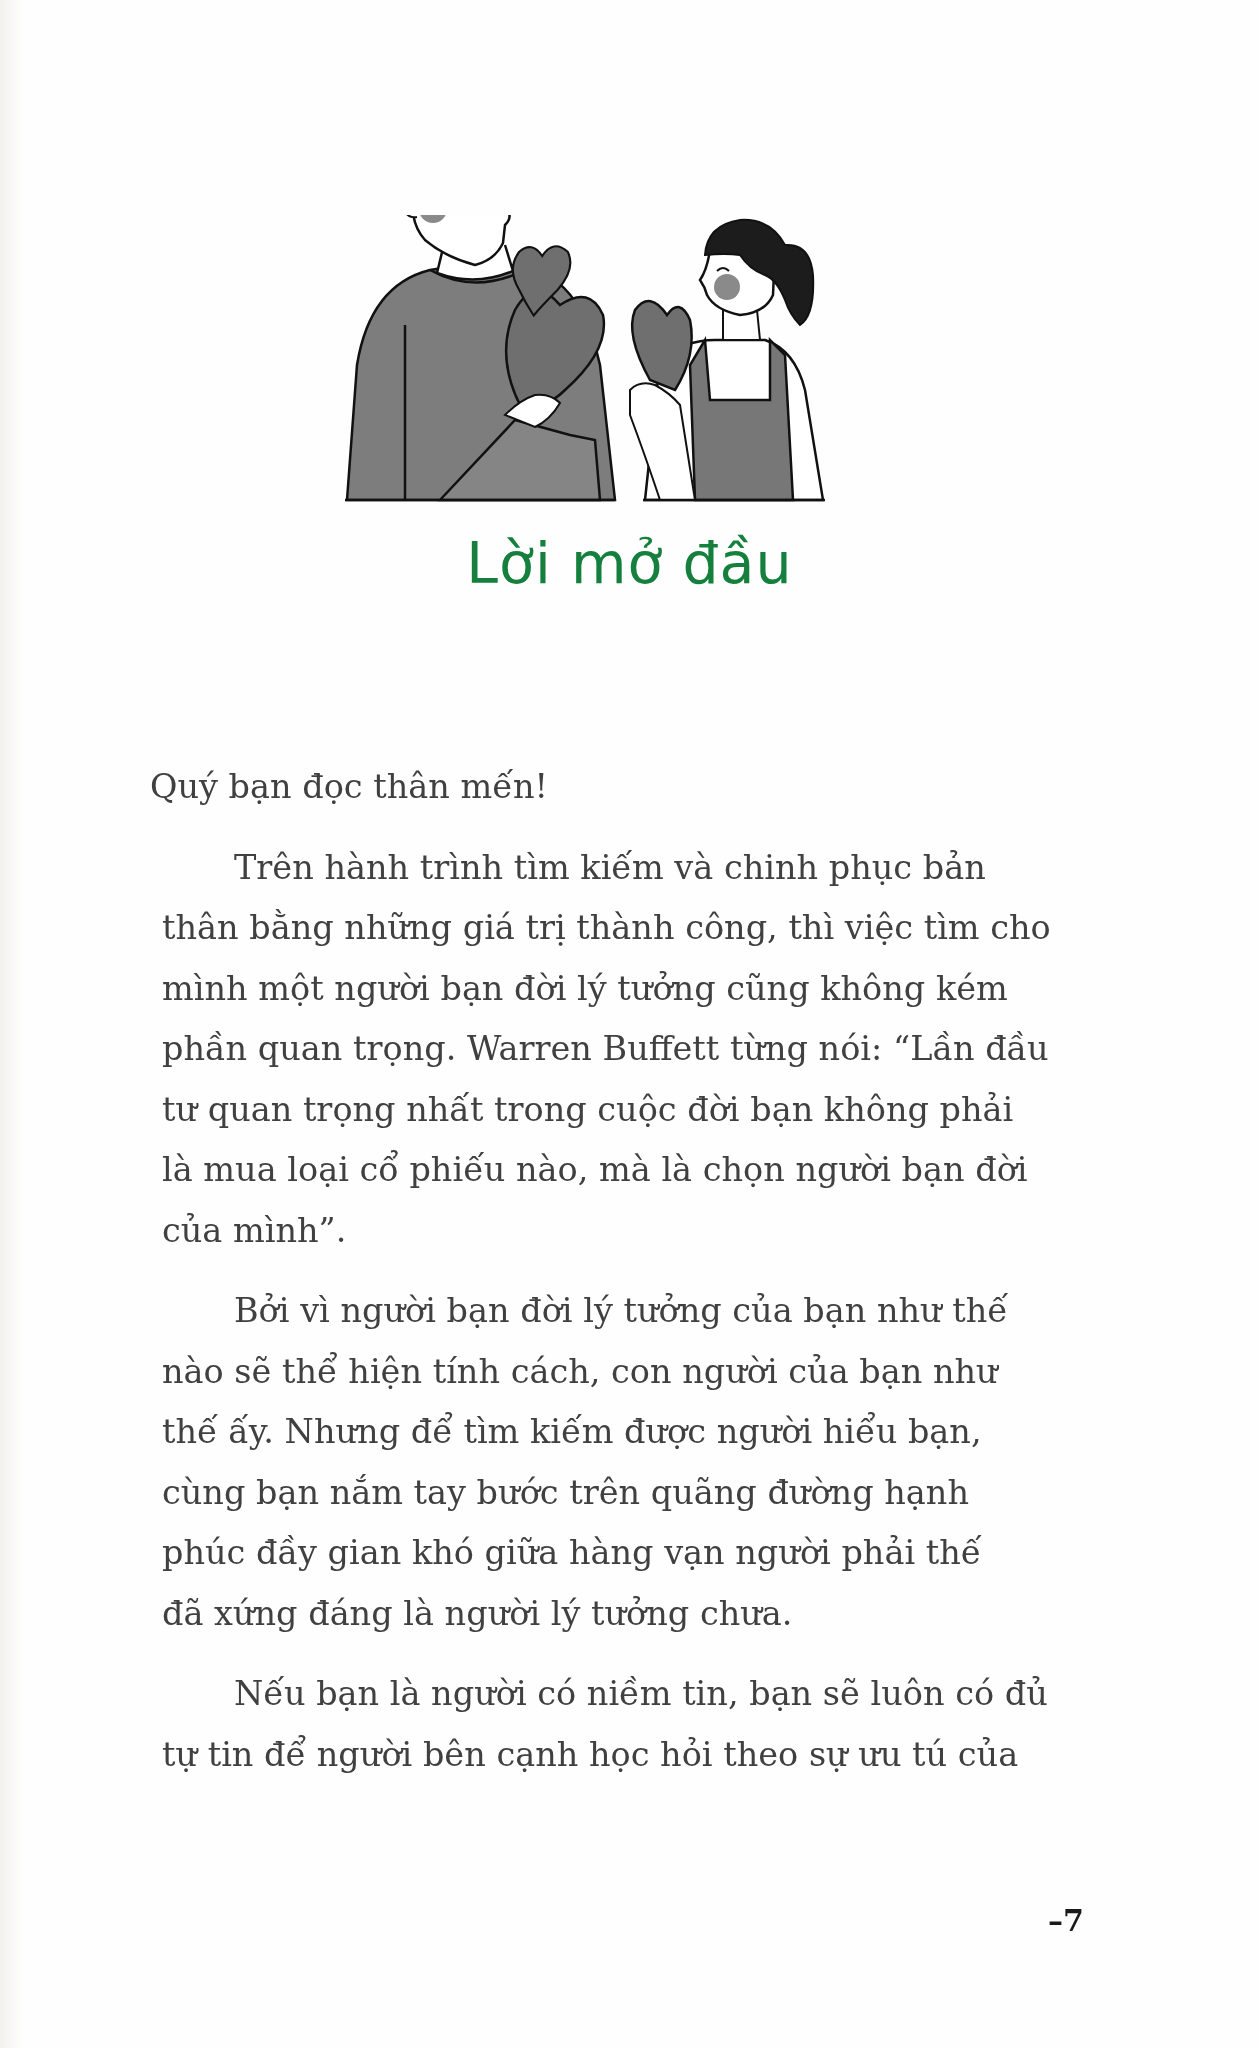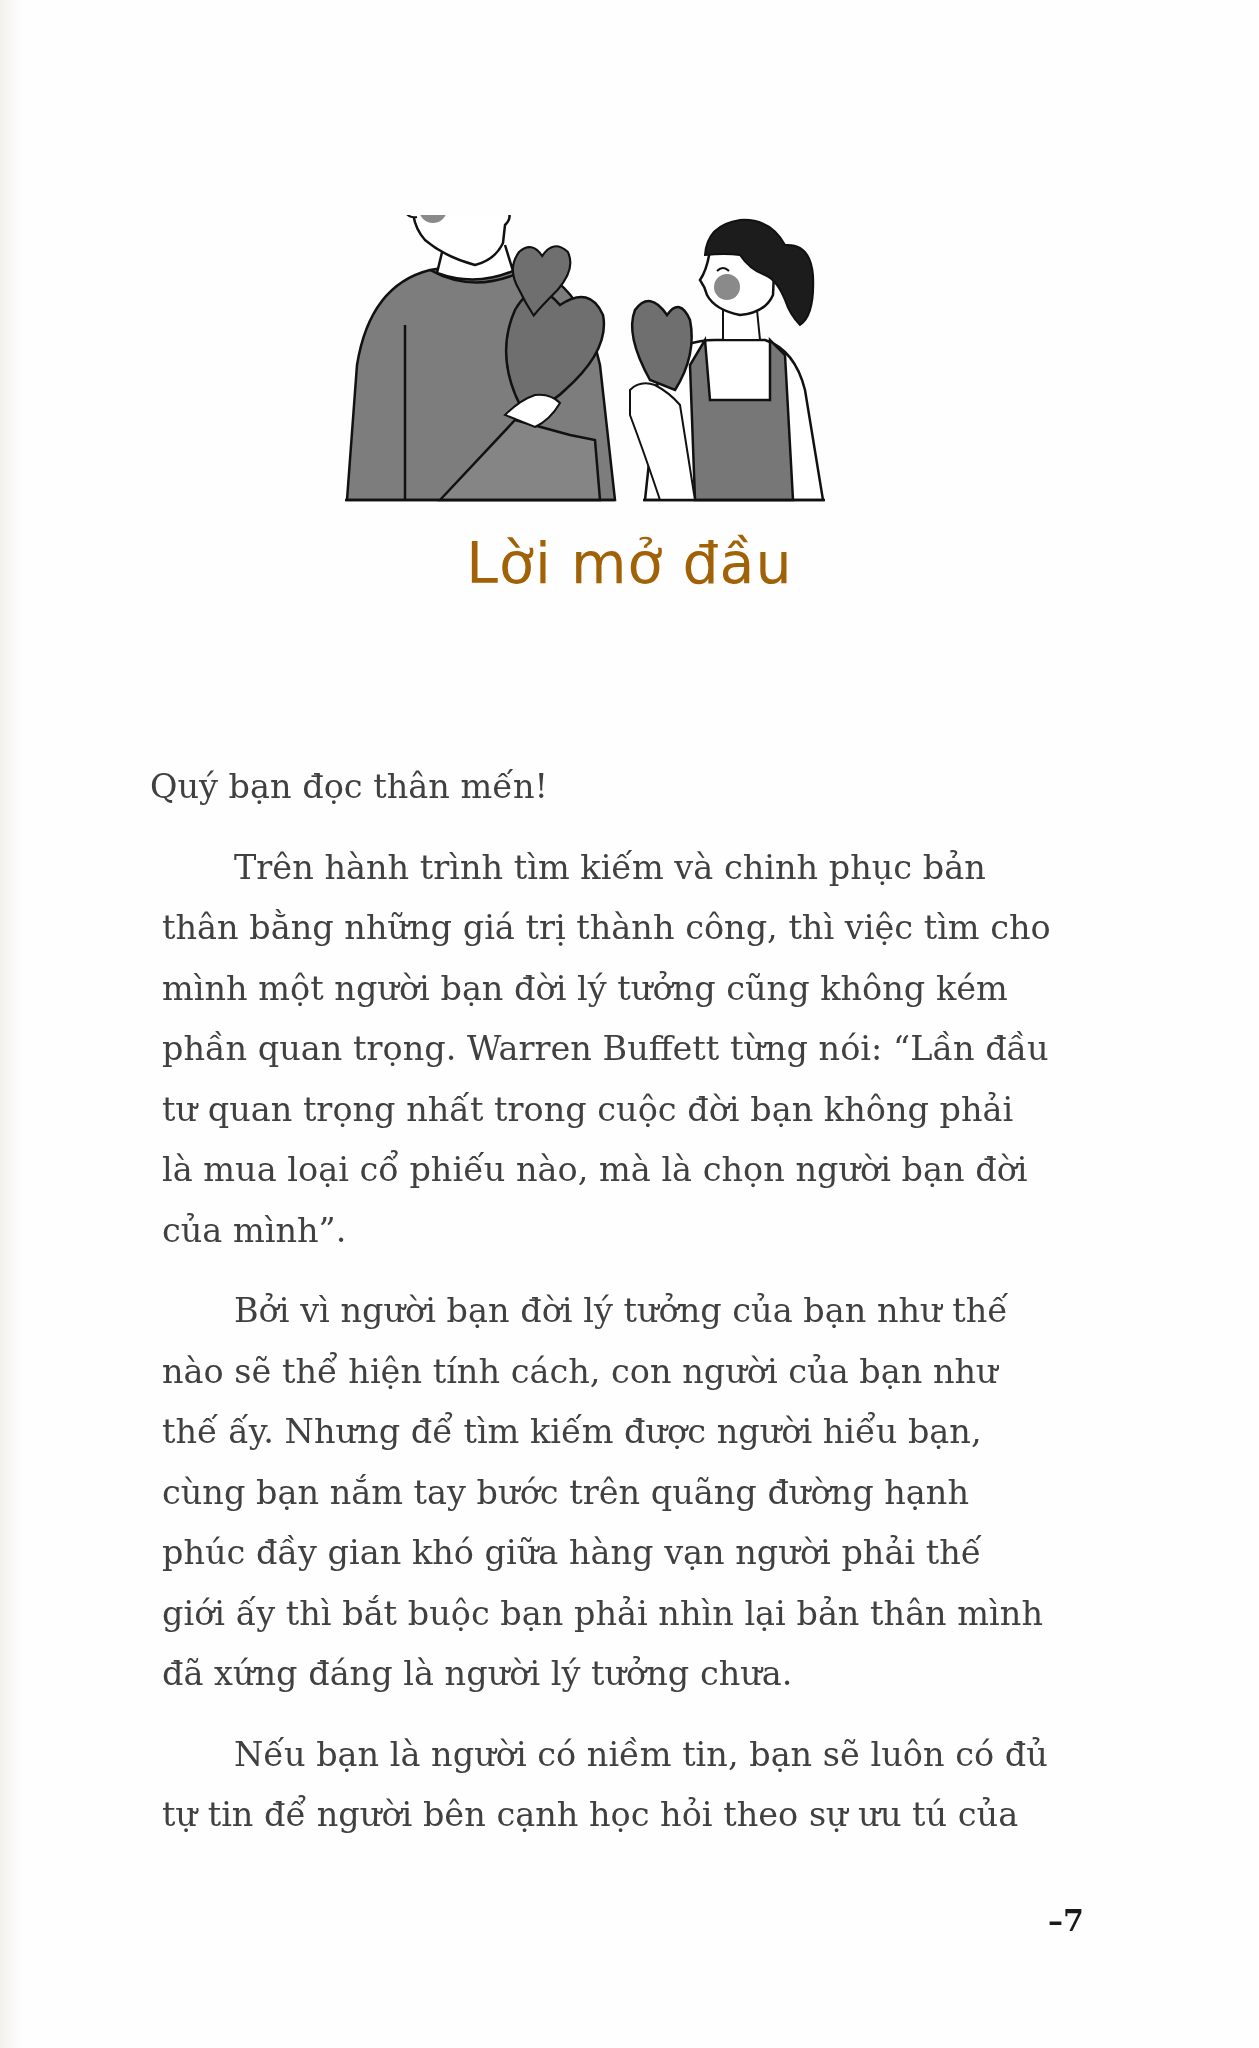--- a/index.html
+++ b/index.html
@@ -32,21 +32,21 @@
     .chapter-title {
       position: absolute;
       left: 0;
       width: 1259px;
       top: 530px;
       text-align: center;
       font-family: "DejaVu Sans", "Liberation Sans", sans-serif;
       font-weight: 400;
       font-size: 57px;
       letter-spacing: 1px;
-      color: #a16207;
+      color: #15803d;
     }
     .body-text {
       position: absolute;
       left: 150px;
       top: 757px;
       width: 935px;
       font-family: "DejaVu Serif", "Liberation Serif", serif;
       font-size: 33.5px;
       line-height: 60.5px;
       color: #404040;
@@ -143,21 +143,20 @@
     <span class="line" style="text-indent:0">là mua loại cổ phiếu nào, mà là chọn người bạn đời</span>
     <span class="line" style="text-indent:0">của mình”.</span>
   </div>
 
   <div class="para">
     <span class="line">Bởi vì người bạn đời lý tưởng của bạn như thế</span>
     <span class="line" style="text-indent:0">nào sẽ thể hiện tính cách, con người của bạn như</span>
     <span class="line" style="text-indent:0">thế ấy. Nhưng để tìm kiếm được người hiểu bạn,</span>
     <span class="line" style="text-indent:0">cùng bạn nắm tay bước trên quãng đường hạnh</span>
     <span class="line" style="text-indent:0">phúc đầy gian khó giữa hàng vạn người phải thế</span>
-    <span class="line" style="text-indent:0">giới ấy thì bắt buộc bạn phải nhìn lại bản thân mình</span>
     <span class="line" style="text-indent:0">đã xứng đáng là người lý tưởng chưa.</span>
   </div>
 
   <div class="para">
     <span class="line">Nếu bạn là người có niềm tin, bạn sẽ luôn có đủ</span>
     <span class="line" style="text-indent:0">tự tin để người bên cạnh học hỏi theo sự ưu tú của</span>
   </div>
 </div>
 
 <div class="page-number">–7</div>

